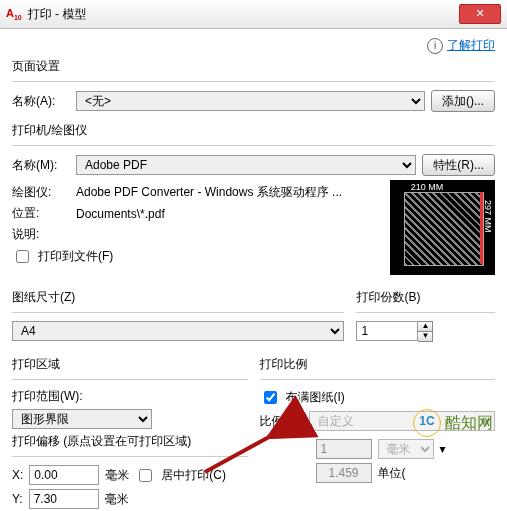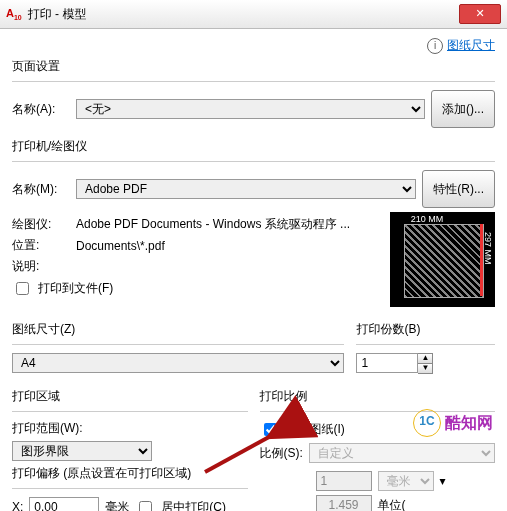--- a/index.html
+++ b/index.html
@@ -9,53 +9,53 @@
 .titlebar .close{width:40px;height:18px;background:#d44;border:1px solid #a22;border-radius:2px;color:#fff;text-align:center;line-height:16px;font-size:11px}
 .content{padding:8px 12px}
 .toprow{display:flex;justify-content:flex-end;align-items:center;gap:4px;margin-bottom:4px}
 .info-icon{width:14px;height:14px;border:1px solid #666;border-radius:50%;text-align:center;line-height:13px;font-size:10px;color:#555}
 .link{color:#06c;text-decoration:underline;cursor:pointer}
 .section-title{font-size:12px;margin:4px 0 6px 0}
 .hr{height:1px;background:#ccc;margin:2px 0 8px 0}
 .row{display:flex;align-items:center;gap:6px;margin:4px 0}
 .lbl{min-width:58px}
 select,input[type=text]{border:1px solid #999;height:20px;padding:1px 4px;font-size:12px;box-sizing:border-box}
-.btn{height:38px;background:linear-gradient(#fff,#ddd);border:1px solid #888;border-radius:3px;padding:0 10px;font-size:12px;cursor:pointer}
+.btn{height:22px;background:linear-gradient(#fff,#ddd);border:1px solid #888;border-radius:3px;padding:0 10px;font-size:12px;cursor:pointer}
 .preview{width:105px;height:95px;background:#000;position:relative;margin-left:auto}
 .preview .page{position:absolute;left:14px;top:12px;width:78px;height:72px;background:repeating-linear-gradient(45deg,#888,#888 2px,#000 2px,#000 5px);border:1px solid #aaa}
 .preview .wlbl{position:absolute;top:2px;left:0;right:31px;text-align:center;color:#fff;font-size:9px}
 .preview .hlbl{position:absolute;right:2px;top:20px;writing-mode:vertical-rl;color:#fff;font-size:9px}
 .preview .redbar{position:absolute;right:12px;top:12px;width:3px;height:72px;background:#e33}
 .twocol{display:flex;gap:12px}
 .col{flex:1}
 .spinner{display:inline-flex}
 .spinner input{width:62px}
 .spinbtns{display:flex;flex-direction:column;border:1px solid #888;border-left:none}
 .spinbtns span{width:14px;height:9px;font-size:8px;text-align:center;line-height:8px;background:linear-gradient(#fff,#ddd);cursor:pointer}
 .spinbtns span:first-child{border-bottom:1px solid #888}
 .arrow{position:absolute;left:190px;top:410px;pointer-events:none;z-index:5}
 .arrow svg{overflow:visible}
 .watermark{position:absolute;right:14px;bottom:74px;display:flex;align-items:center;gap:4px;opacity:.92;z-index:6}
 .watermark .wlogo{width:26px;height:26px;border:1px solid #eab308;border-radius:50%;color:#1b7fc2;font-weight:bold;text-align:center;line-height:22px;font-size:12px}
-.watermark .wtext{font-size:16px;color:#a21caf;font-weight:bold}
+.watermark .wtext{font-size:16px;color:#4d7c0f;font-weight:normal}
 .disabled{background:#eee;color:#888}
 </style>
 </head>
 <body>
 
 <div class="titlebar">
   <span class="logo">A<sub style="font-size:7px">10</sub></span>
   <span class="title">打印 - 模型</span>
   <div class="close">✕</div>
 </div>
 
 <div class="content">
   <div class="toprow">
     <span class="info-icon">i</span>
-    <span class="link">图纸尺寸</span>
+    <span class="link">了解打印</span>
   </div>
 
   <div class="section-title">页面设置</div>
   <div class="hr"></div>
   <div class="row">
     <span class="lbl">名称(A):</span>
     <select style="flex:1"><option>&lt;无&gt;</option></select>
     <button class="btn">添加()...</button>
   </div>
 
@@ -63,21 +63,21 @@
   <div class="hr"></div>
   <div class="row">
     <span class="lbl">名称(M):</span>
     <select style="flex:1"><option>Adobe PDF</option></select>
     <button class="btn">特性(R)...</button>
   </div>
   <div style="display:flex">
     <div style="flex:1">
       <div class="row">
           <span class="lbl">绘图仪:</span>
-          <span>Adobe PDF Documents - Windows 系统驱动程序 ...</span>
+          <span>Adobe PDF Converter - Windows 系统驱动程序 ...</span>
         </div>
       <div class="row">
           <span class="lbl">位置:</span>
           <span>Documents\*.pdf</span>
         </div>
       <div class="row">
           <span class="lbl">说明:</span>
         </div>
       <div class="row">
           <input type="checkbox" style="">

